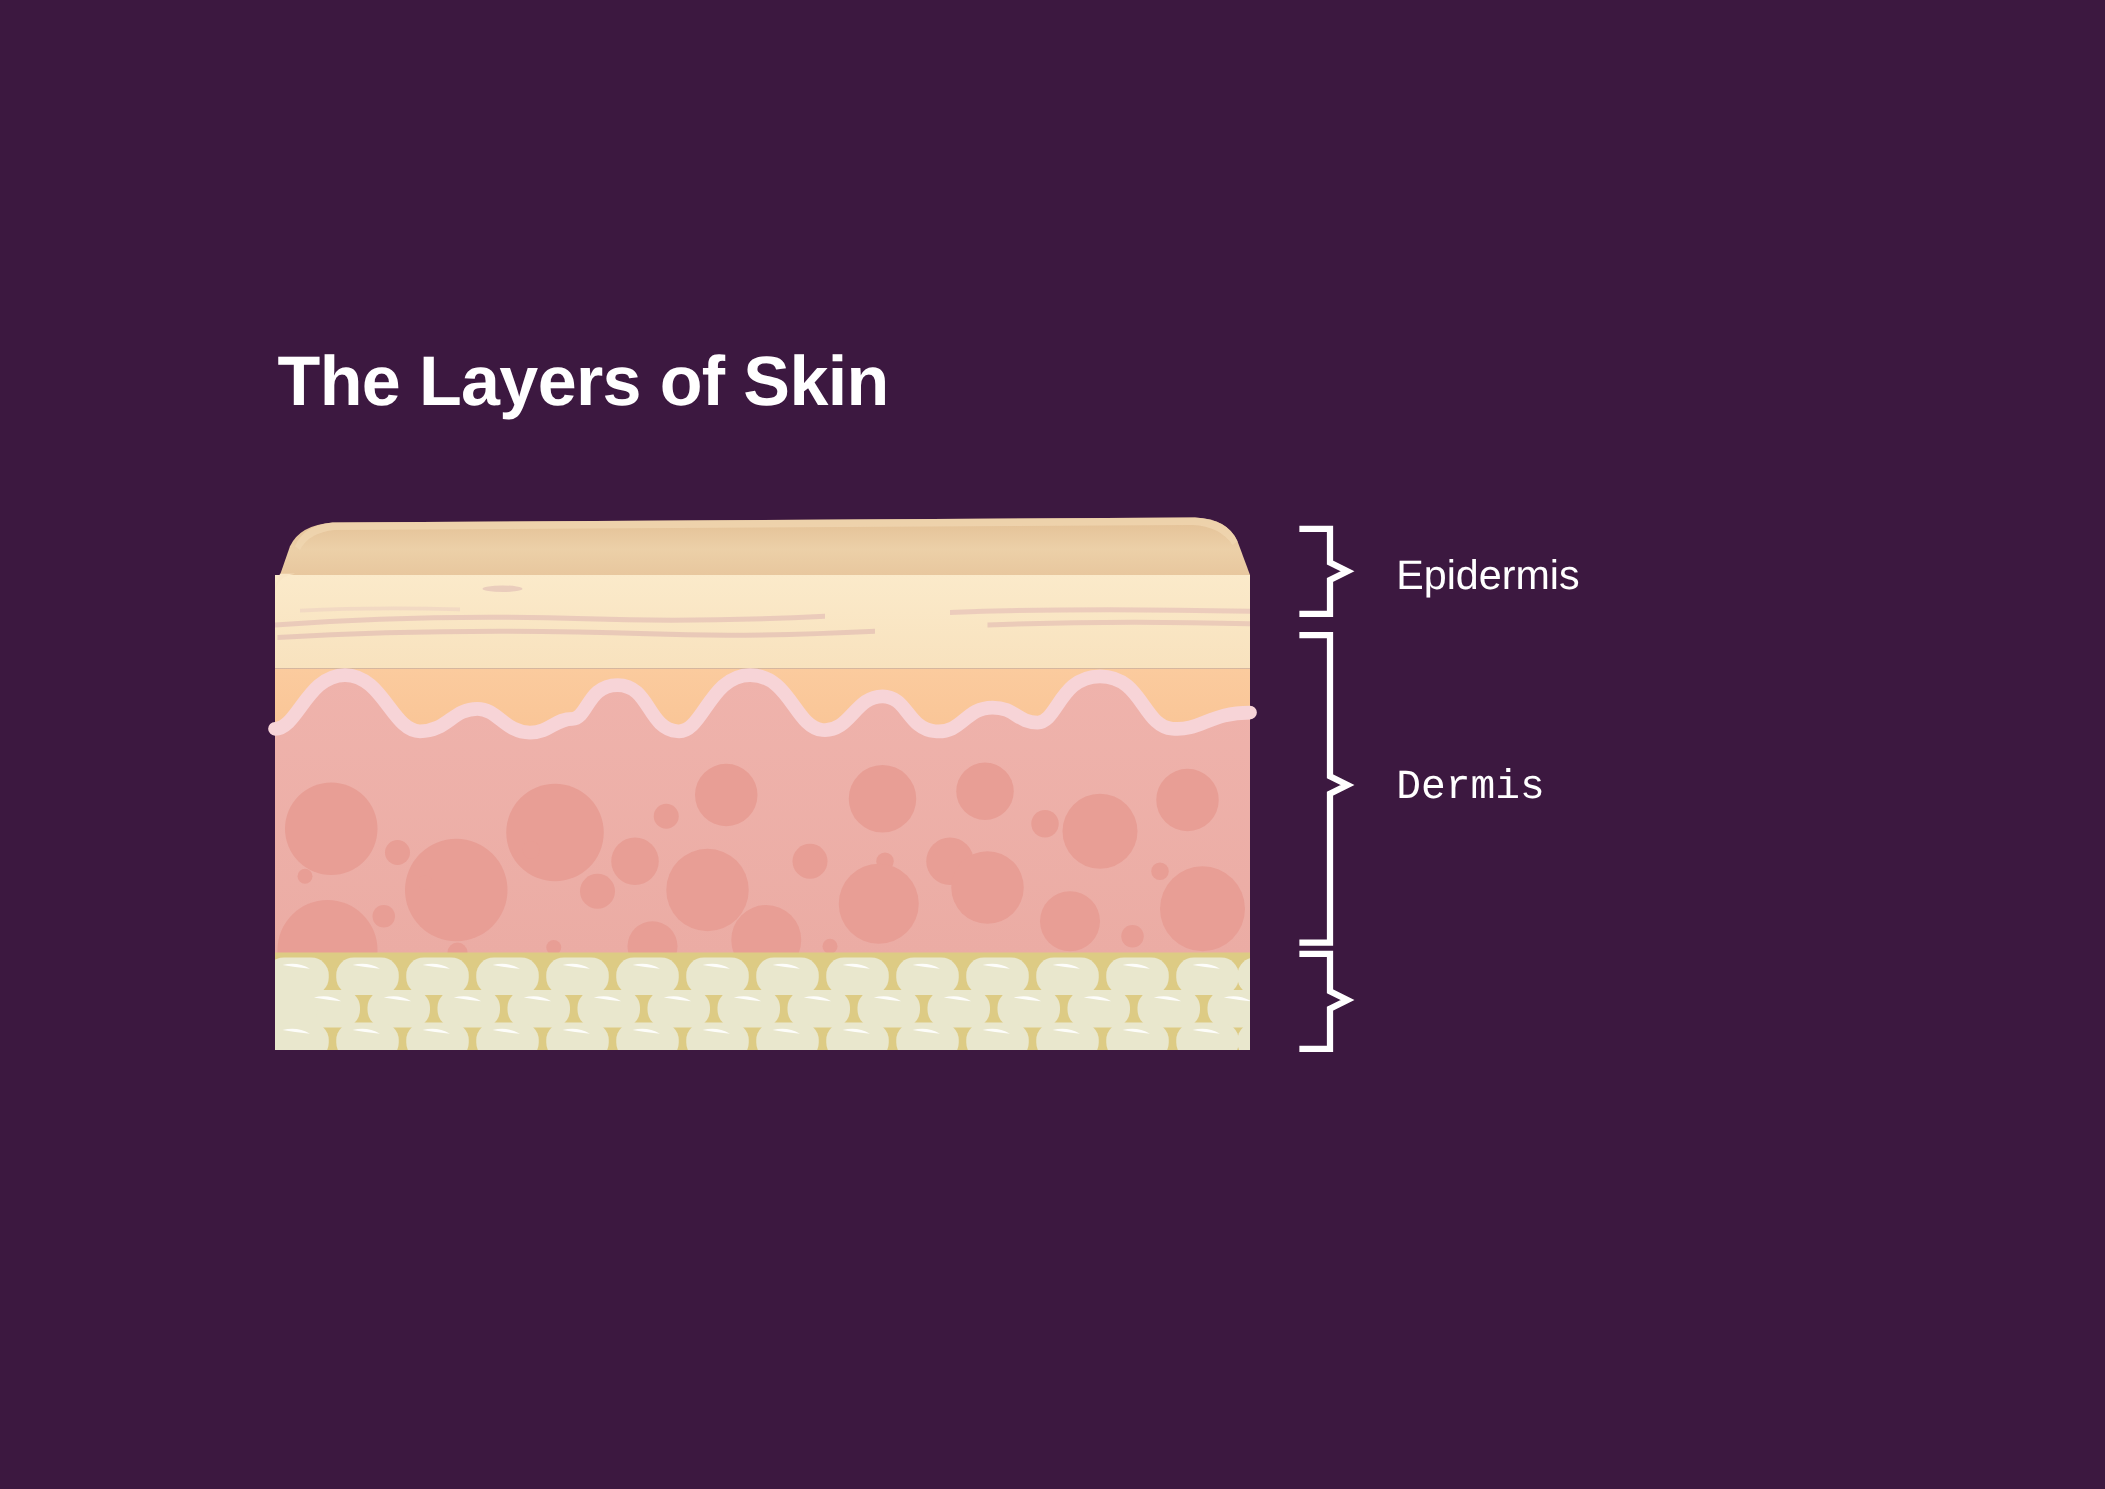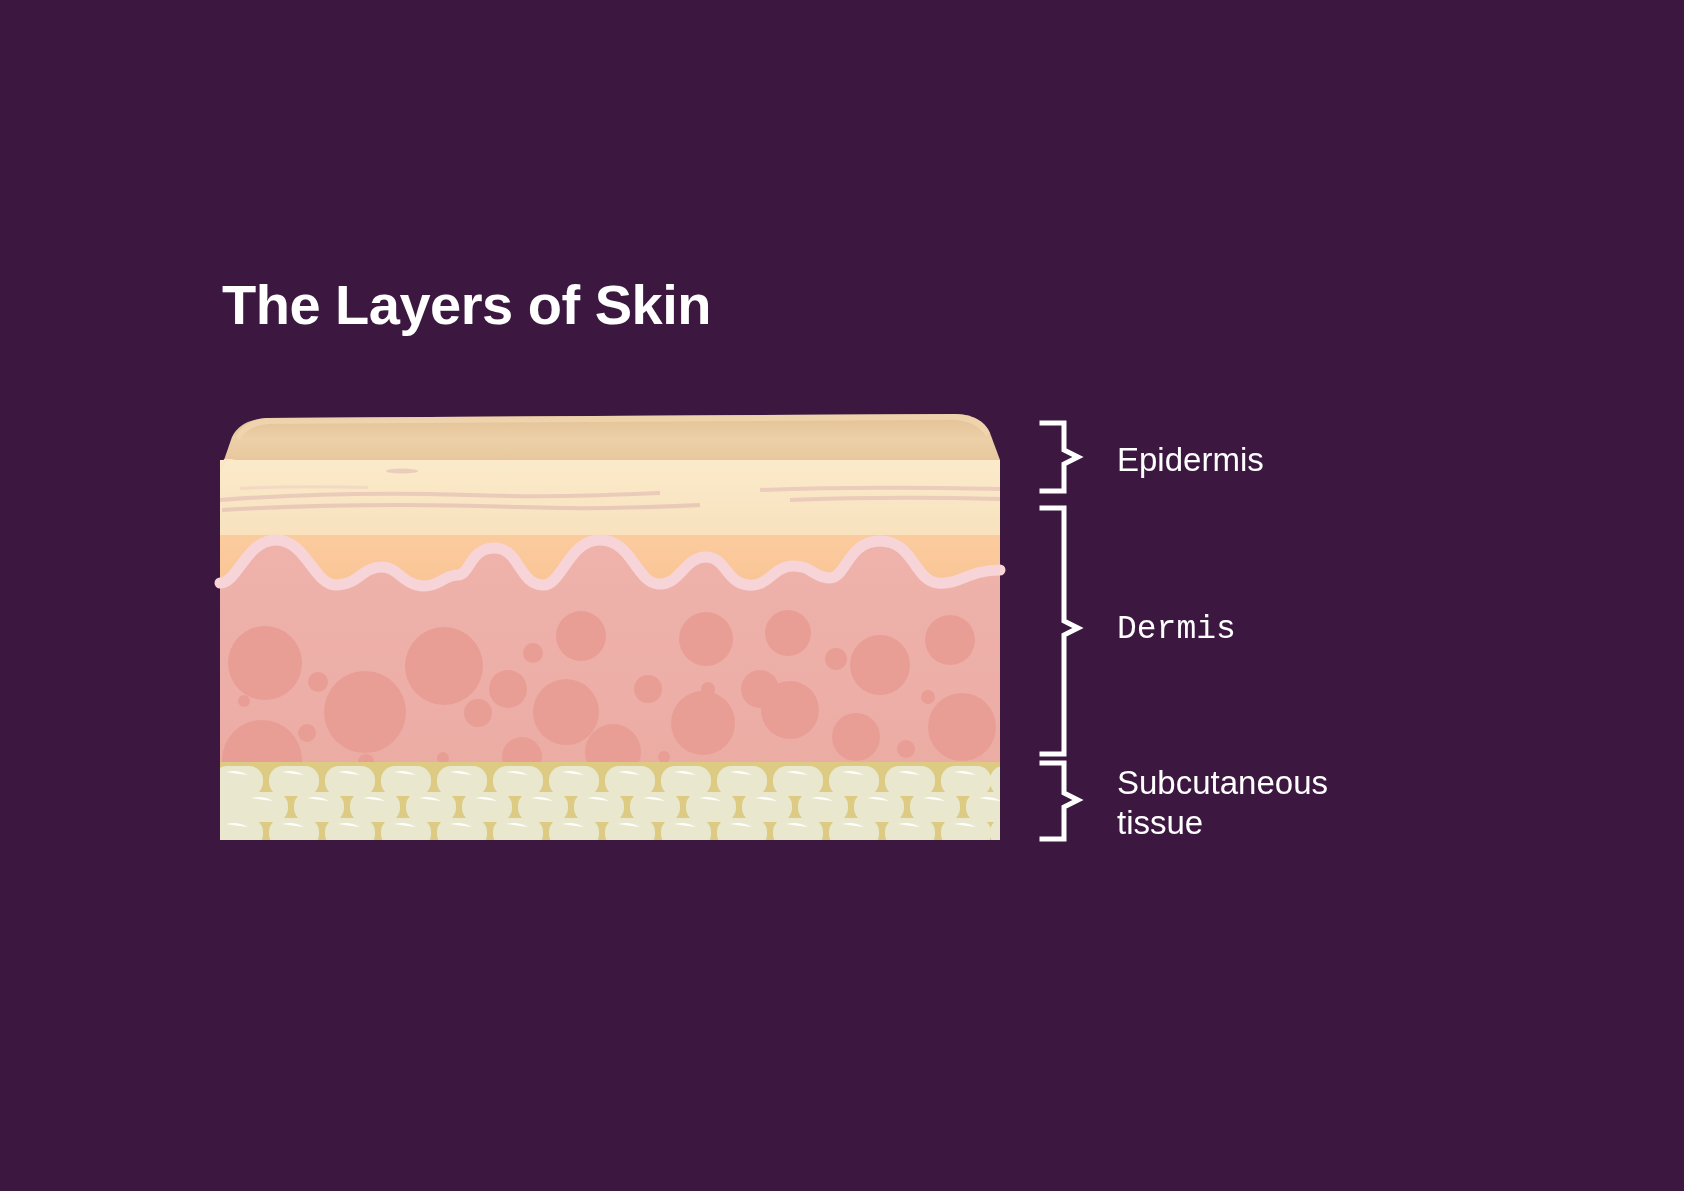--- a/index.html
+++ b/index.html
@@ -39,20 +39,21 @@
     top: 0px;
   }
   .layer-label {
     position: absolute;
     color: #ffffff;
     font-size: 33px;
     font-weight: normal;
     font-family: "Liberation Sans", sans-serif;
     line-height: 1.22;
     white-space: pre-line;
+    text-align: center;
   }
   #label-epidermis { left: 1117px; top: 440px; }
   #label-dermis    { left: 1117px; top: 610px; font-family: Liberation Mono, monospace; }
   #label-subq      { left: 1117px; top: 763px; }
 </style>
 </head>
 <body style="background: rgb(60, 24, 64);">
 
 <div id="stage" style="background: rgb(60, 24, 64);">
 
@@ -399,16 +400,14 @@
       <path d="M1042,508 L1064,508 L1064,621 L1078,628 L1064,635 L1064,754 L1042,754"></path>
 
       <path d="M1042,763 L1064,763 L1064,793 L1078,800 L1064,807 L1064,839 L1042,839"></path>
     </g>
   </svg>
 
   <div class="layer-label" id="label-epidermis">Epidermis</div>
 
   <div class="layer-label" id="label-dermis">Dermis</div>
 
-  <div class="layer-label" id="label-subq">Subcutaneous
-tissue</div>
 
 </div>
 
 </body></html>

